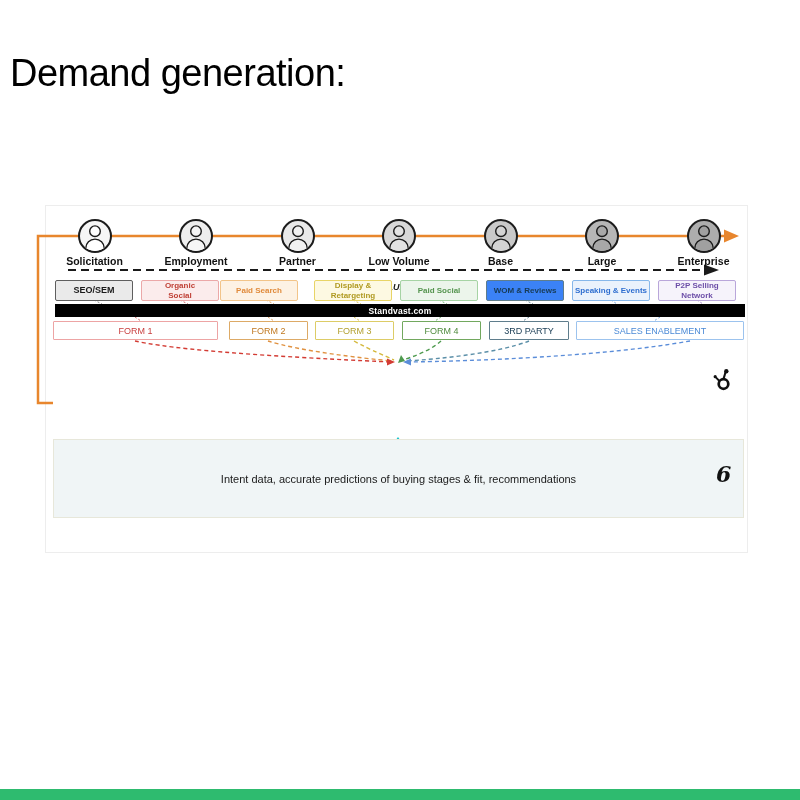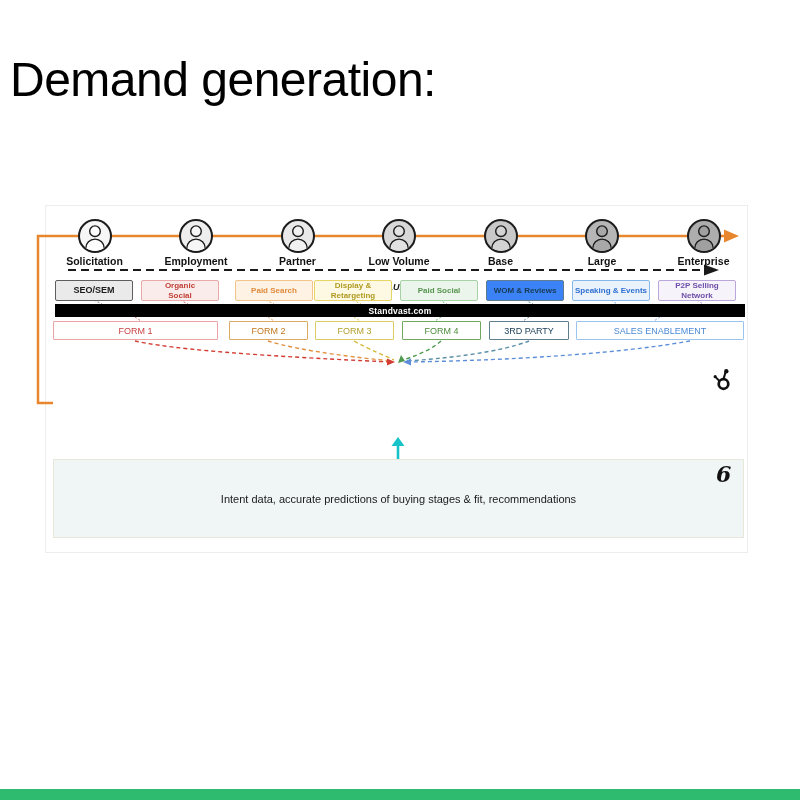--- a/index.html
+++ b/index.html
@@ -1,20 +1,20 @@
 <!DOCTYPE html>
 <html><head>
 <meta charset="utf-8">
 <style>
   html,body{margin:0;padding:0;background:#fff;}
   .stage{position:relative;width:800px;height:800px;background:#fff;overflow:hidden;
          font-family:"Liberation Sans",sans-serif;}
   .abs{position:absolute;box-sizing:border-box;}
 
-  .title{left:10px;top:52px;font-size:48px;color:#000;letter-spacing:-0.5px;z-index:3;}
+  .title{left:10px;top:52px;font-size:38px;color:#000;letter-spacing:-0.5px;z-index:3;}
 
   .frame{left:45px;top:205px;width:703px;height:348px;border:1px solid #ededed;background:#fff;z-index:0;}
 
   svg.overlay{position:absolute;left:0;top:0;width:800px;height:800px;z-index:1;pointer-events:none;}
 
   
   .avatar{width:34px;height:34px;border:2px solid #1c1c1c;border-radius:50%;
           overflow:hidden;z-index:2;}
   .avatar svg{display:block;width:100%;height:100%;}
   .avatar .head,.avatar .body{stroke:#1c1c1c;stroke-width:1.6;}
@@ -54,21 +54,21 @@
   .f0{left:53px;width:165px;border-color:#eda4a4;color:#c94040}
   .f1{left:229px;width:79px;border-color:#ddaa66;color:#c07820}
   .f2{left:315px;width:79px;border-color:#ddcc66;color:#b3a030}
   .f3{left:402px;width:79px;border-color:#72a85e;color:#4e8a3c}
   .f4{left:489px;width:80px;border-color:#5f7d8c;color:#173a52}
   .f5{left:576px;width:168px;border-color:#9cc3ee;color:#4b8ad6}
 
   .bigbox{left:53px;width:691px;display:flex;align-items:center;justify-content:center;
           text-align:center;font-size:11px;color:#1a1a1a;z-index:2;border:1px solid;}
   .hub{top:365px;height:76px;background:#fffdf8;border-color:#f6dcba;}
-  .intent{top:459px;height:79px;background:#f0f5f6;border-color:#e7e7da;}
+  .intent{top:439px;height:79px;background:#f0f5f6;border-color:#e7e7da;}
   .hub-icon{left:712px;top:368px;z-index:3;}
   .six-logo{left:716px;top:461px;z-index:3;font-family:"DejaVu Serif",serif;font-style:italic;
             font-weight:bold;font-size:22px;color:#111;}
 
   .footer-bar{left:0;top:789px;width:800px;height:11px;background:#2ebb6f;z-index:3;}
 </style>
 </head>
 <body>
 
 <div class="stage">
@@ -181,21 +181,21 @@
   <div class="abs seg-label" style="left:658.5px;top:255px;">Enterprise</div>
 
   <div class="abs influence-label" style="left:371px;top:265px;margin-top:17px;">INFLUENCE</div>
 
   <div class="abs chan ch0" style="left:55px;">
       <span>SEO/SEM</span>
     </div>
   <div class="abs chan ch1 wrap" style="left:141px;">
       <span>Organic Social</span>
     </div>
-  <div class="abs chan ch2 wrap" style="left:235px;">
+  <div class="abs chan ch2 wrap" style="left:220px;">
       <span>Paid Search</span>
     </div>
   <div class="abs chan ch3 wrap" style="left:314px;">
       <span>Display &amp; Retargeting</span>
     </div>
   <div class="abs chan ch4 wrap" style="left:400px;">
       <span>Paid Social</span>
     </div>
   <div class="abs chan ch5" style="left:486px;">
       <span>WOM &amp; Reviews</span>

